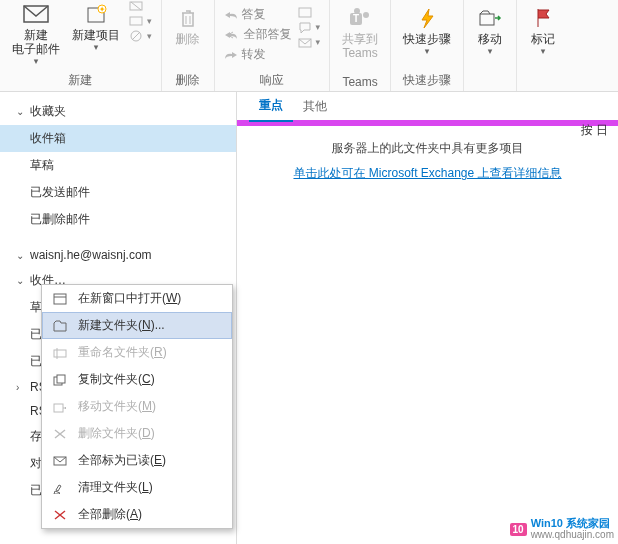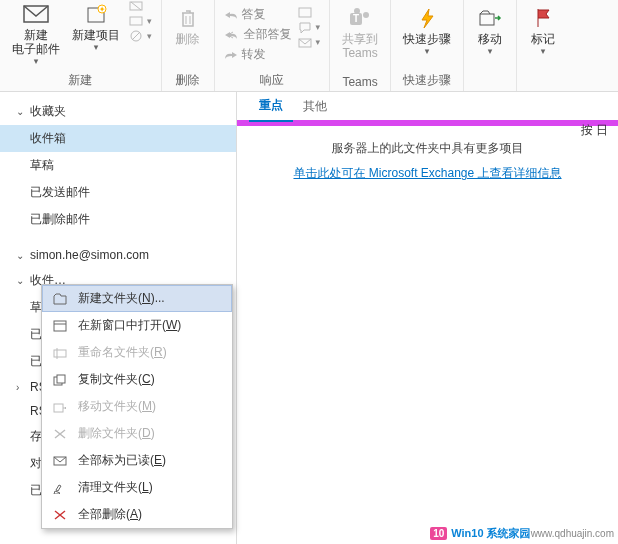--- a/index.html
+++ b/index.html
@@ -238,21 +238,21 @@
       </div>
     <div class="sb-item sb-sub">
         <span>已发送邮件</span>
       </div>
     <div class="sb-item sb-sub">
         <span>已删除邮件</span>
       </div>
     <div style="height:10px"></div>
     <div class="sb-item">
       <span class="chev">⌄</span>
-      <span>simon.he@simon.com</span>
+      <span>waisnj.he@waisnj.com</span>
     </div>
     <div id="acct-list">
         <div class="sb-item sb-trunc bold">
           <span class="chev">⌄</span>
           <span>收件…</span>
         </div>
         <div class="sb-item sb-trunc">
           <span class="chev"></span>
           <span>草…</span>
         </div>
@@ -294,37 +294,37 @@
       <div class="right">按 日</div>
     </div>
     <div class="msg-area">
       <div class="msg1">服务器上的此文件夹中具有更多项目</div>
       <div class="msg2">单击此处可在 Microsoft Exchange 上查看详细信息</div>
     </div>
   </div>
 </div>
 
 <div class="context-menu" id="ctx">
-    <div class="cm-item hover">
-      <span class="cm-icon">
-        <svg width="14" height="12">
-          <path d="M1 3 l2-2 h4 l1 2 h5 v8 h-12 z" fill="none" stroke="#666"></path>
-        </svg>
-      </span>
-      <span>新建文件夹(<u>N</u>)...</span>
-    </div>
     <div class="cm-item">
       <span class="cm-icon">
         <svg width="14" height="12">
           <rect x="1" y="1" width="12" height="10" fill="none" stroke="#666"></rect>
           <line x1="1" y1="4" x2="13" y2="4" stroke="#666"></line>
         </svg>
       </span>
       <span>在新窗口中打开(<u>W</u>)</span>
     </div>
+    <div class="cm-item hover">
+      <span class="cm-icon">
+        <svg width="14" height="12">
+          <path d="M1 3 l2-2 h4 l1 2 h5 v8 h-12 z" fill="none" stroke="#666"></path>
+        </svg>
+      </span>
+      <span>新建文件夹(<u>N</u>)...</span>
+    </div>
     <div class="cm-item disabled">
       <span class="cm-icon">
         <svg width="14" height="12">
           <rect x="1" y="3" width="12" height="7" fill="none" stroke="#bbb"></rect>
           <line x1="4" y1="1" x2="4" y2="12" stroke="#bbb"></line>
         </svg>
       </span>
       <span>重命名文件夹(<u>R</u>)</span>
     </div>
     <div class="cm-item">
@@ -377,17 +377,17 @@
           <line x1="2" y1="2" x2="12" y2="10" stroke="#c33" stroke-width="1.5"></line>
           <line x1="12" y1="2" x2="2" y2="10" stroke="#c33" stroke-width="1.5"></line>
         </svg>
       </span>
       <span>全部删除(<u>A</u>)</span>
     </div>
   </div>
 
 <div class="watermark">
   <span class="wm-badge">10</span>
-  <span style="display:flex; flex-direction:row; line-height:11px">
+  <span style="display:flex; flex-direction:column; line-height:11px">
     <span class="wm-title">Win10 系统家园</span>
     <span class="wm-sub">www.qdhuajin.com</span>
   </span>
 </div>
 
 </body></html>

